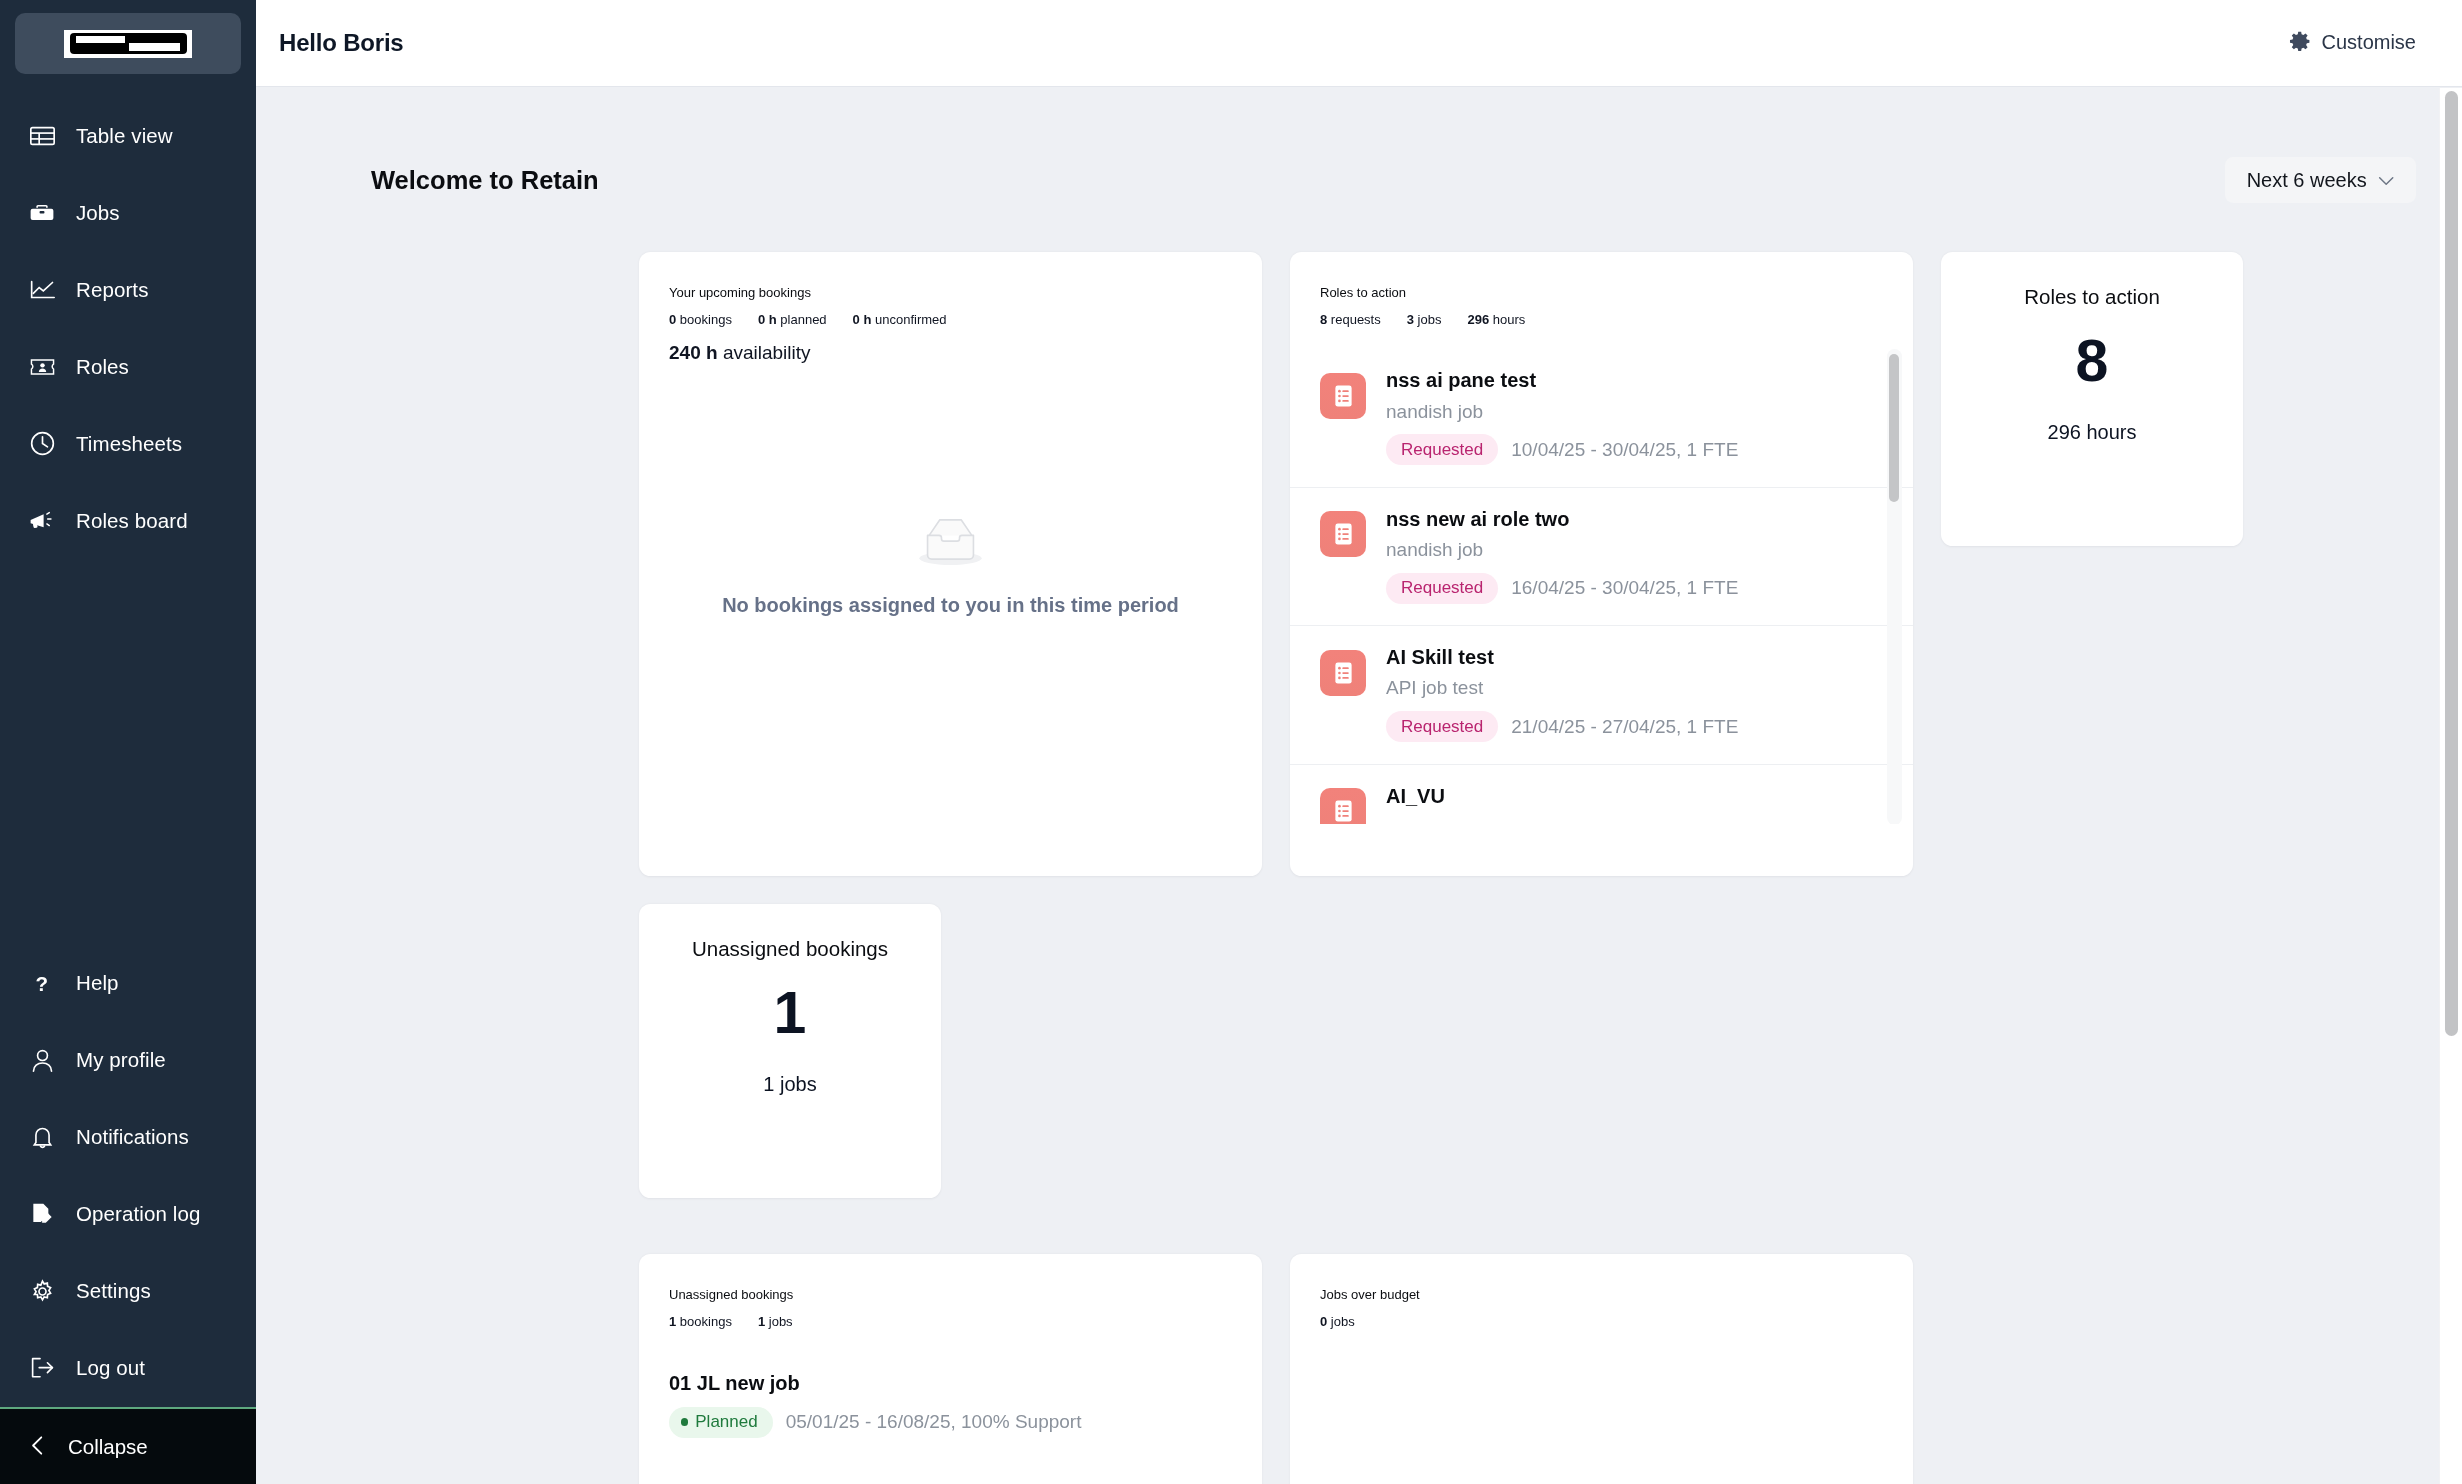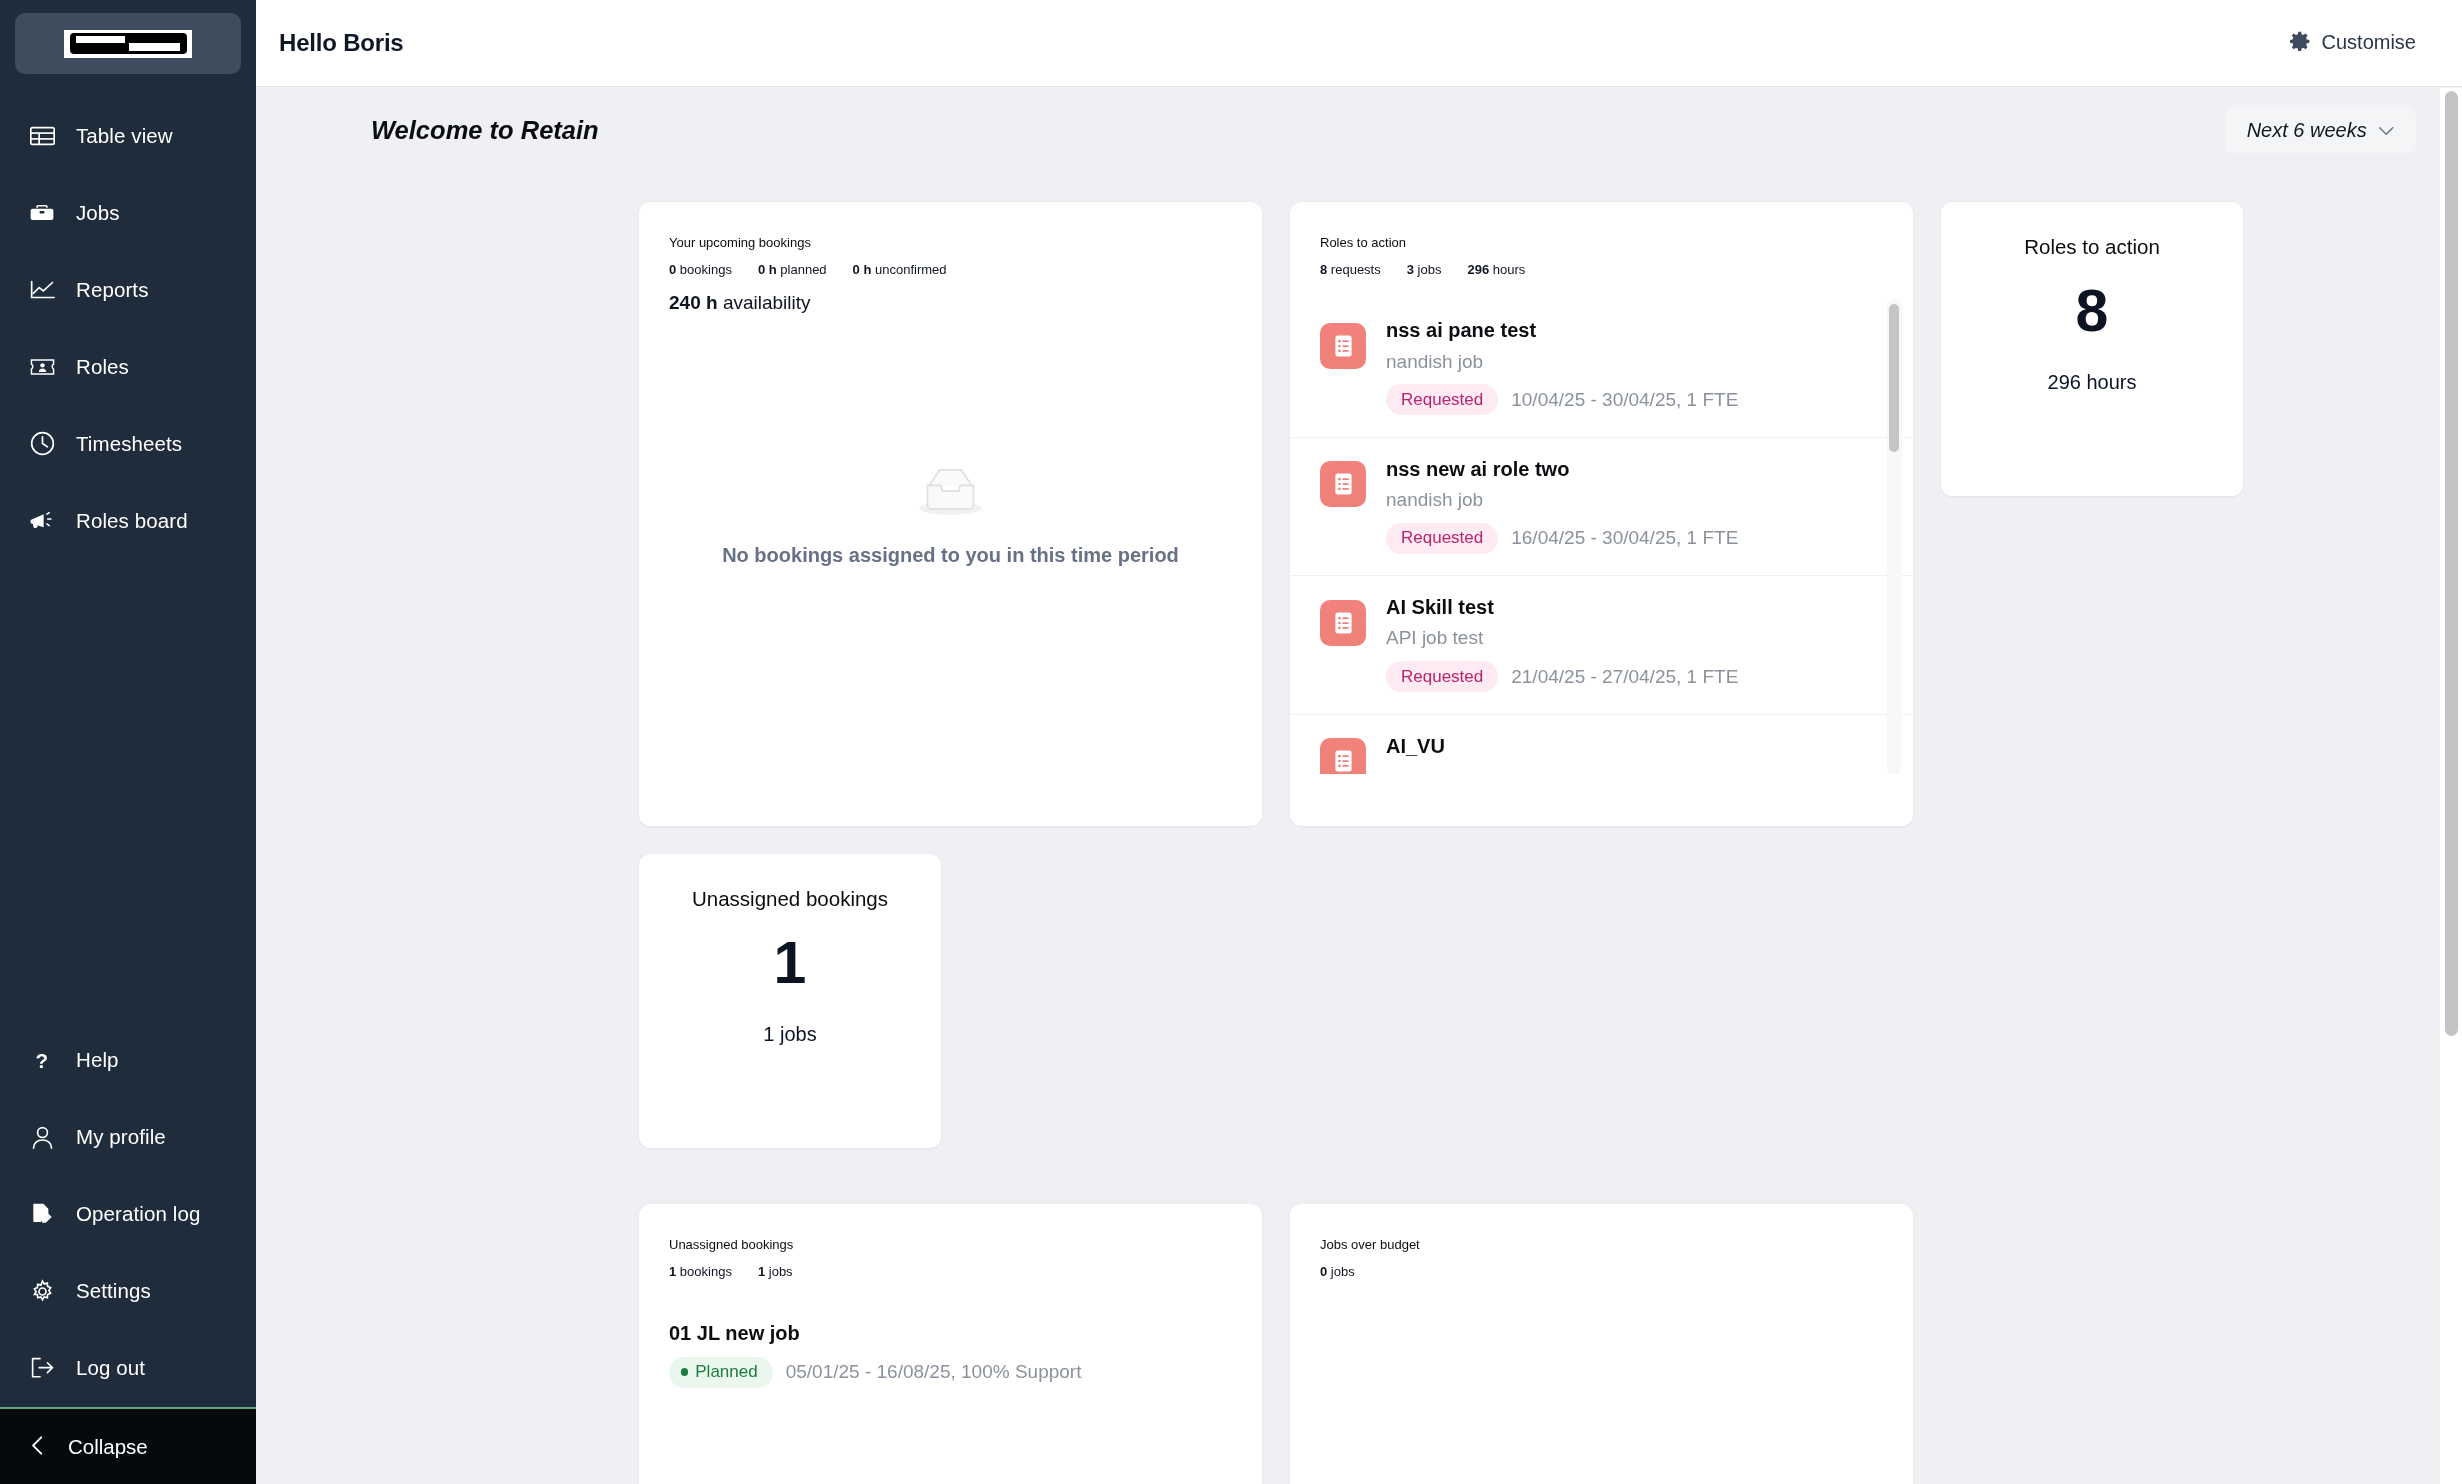--- a/index.html
+++ b/index.html
@@ -137,22 +137,21 @@
     flex: 1;
     background: #eef0f4;
     padding: 0 23px 0 23px;
     position: relative;
     overflow: hidden;
   }
   .page-head {
     display: flex;
     align-items: center;
     justify-content: space-between;
-    padding: 20px 23px 0 92px;
-    font-style: italic;
+    padding: 70px 23px 0 92px;
   }
   .page-title { font-size: 25.5px; font-weight: 700; color: #0b0d11; }
   .period-select {
     background: #f4f5f7;
     border-radius: 8.2px;
     padding: 11.5px 21.4px;
     display: flex; align-items: center; gap: 11.5px;
     font-size: 20px;
     color: #12161d;
     cursor: pointer;
@@ -386,20 +385,29 @@
     <div class="nav-item">
       <span class="nav-icon">
         <svg width="23" height="25" viewBox="0 0 28 30" fill="none" stroke="#fff" stroke-width="2" stroke-linecap="round">
           <circle cx="14" cy="9" r="6"></circle>
           <path d="M3 28c0-6 5-10 11-10s11 4 11 10"></path>
         </svg>
       </span>
       <span class="nav-label">My profile</span>
     </div>
 
+    <div class="nav-item">
+      <span class="nav-icon">
+        <svg width="23" height="25" viewBox="0 0 28 30" fill="none" stroke="#fff" stroke-width="2" stroke-linecap="round">
+          <path d="M6 21V12a8 8 0 0 1 16 0v9l2 3H4z"></path>
+          <path d="M11.5 25.5a2.8 2.8 0 0 0 5 0"></path>
+        </svg>
+      </span>
+      <span class="nav-label">Notifications</span>
+    </div>
 
     <div class="nav-item">
       <span class="nav-icon">
         <svg width="25" height="25" viewBox="0 0 30 30" fill="#fff">
           <path d="M4 2h12l6 6v7l-4 4-5 5H4z"></path>
           <path d="M21 13l5 5-7 7h-5v-5z" fill="#fff"></path>
           <path d="M14 23l-2 3 3-2z" fill="#1e2c3c"></path>
         </svg>
       </span>
       <span class="nav-label">Operation log</span>

